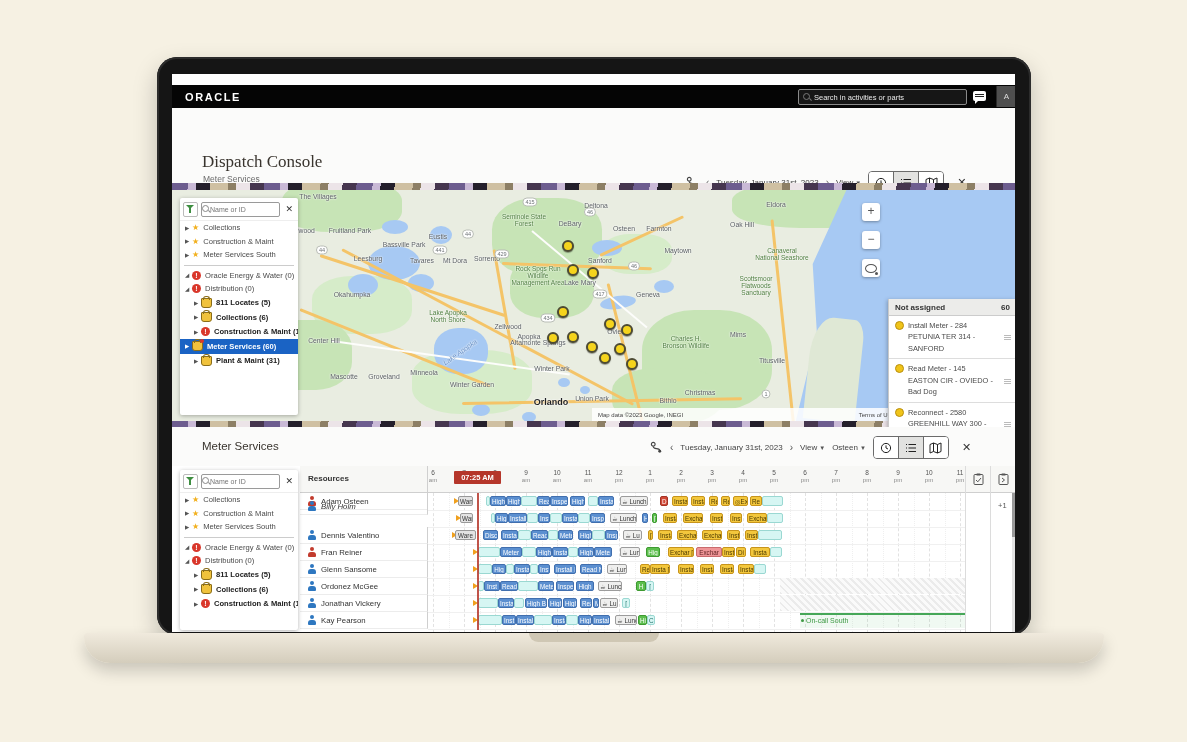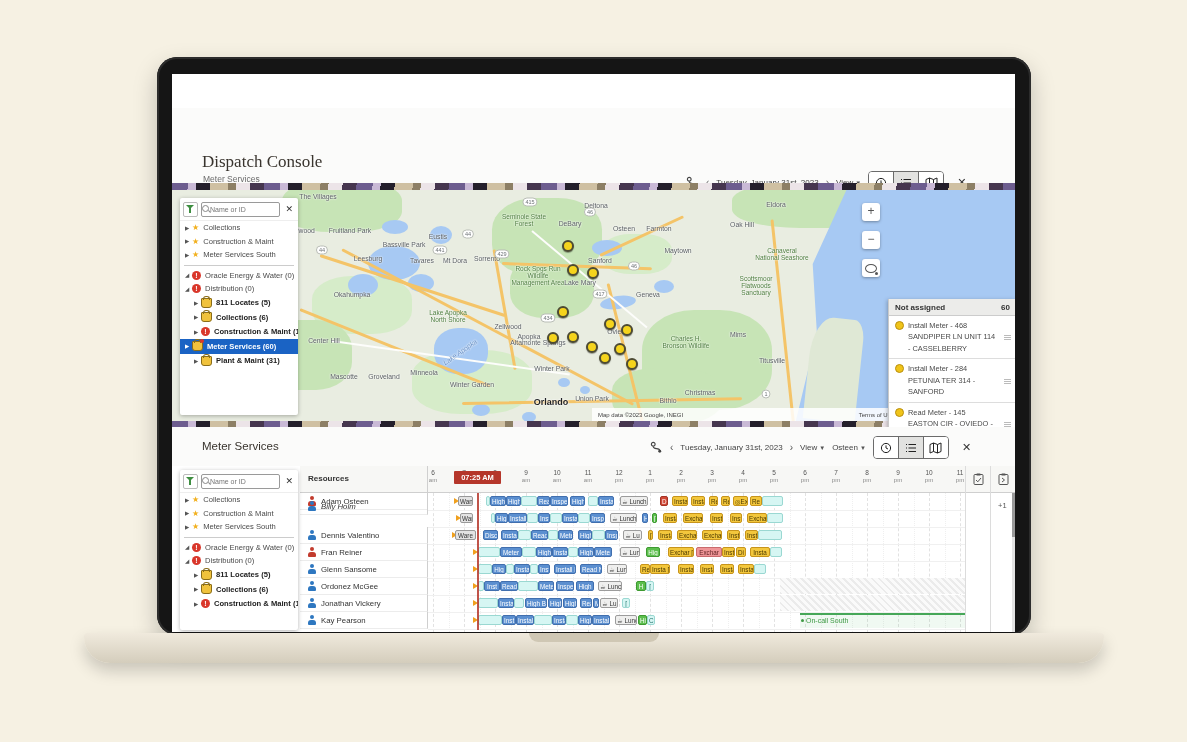--- a/index.html
+++ b/index.html
@@ -147,20 +147,29 @@
   svg{display:block;}
 </style>
 </head>
 <body>
 
 <div class="bezel"></div>
 <div class="base"></div>
 
 <div class="screen">
 
+  <div class="topbar">
+    <span class="brand">ORACLE</span>
+    <div class="searchbox">
+      <span class="magw" style="filter:invert(1);"></span>
+      <span>Search in activities or parts</span>
+    </div>
+    <span class="chatic"></span>
+    <span class="avatar">A</span>
+  </div>
 
   <div class="p1head">
     <div class="ptitle">Dispatch Console</div>
     <div class="psub">Meter Services</div>
     <div class="ctrls" style="left:514px;top:63px;">
       <span>
         <svg width="13" height="13" viewBox="0 0 14 14">
             <circle cx="3.5" cy="3.5" r="2" fill="none" stroke="#444" stroke-width="1.2"></circle>
             <path d="M3.5 6 C3.5 10,10.5 6.5,10.5 10.5" fill="none" stroke="#444" stroke-width="1.2"></path>
             <circle cx="10.5" cy="11" r="1.6" fill="#444"></circle>
@@ -384,25 +393,20 @@
     </div>
 
     <div class="napanel">
       <div class="nahead">
         <span>Not assigned</span>
         <span>60</span>
       </div>
       <div id="naCards">
           <div class="nacard">
             <span class="nadot"></span>
-            <span class="natext">Install Meter - 468 SANDPIPER LN UNIT 114 - CASSELBERRY</span>
-            <span class="handle"></span>
-          </div>
-          <div class="nacard">
-            <span class="nadot"></span>
             <span class="natext">Install Meter - 284 PETUNIA TER 314 - SANFORD</span>
             <span class="handle"></span>
           </div>
           <div class="nacard">
             <span class="nadot"></span>
             <span class="natext">Read Meter - 145 EASTON CIR - OVIEDO - Bad Dog</span>
             <span class="handle"></span>
           </div>
           <div class="nacard">
             <span class="nadot"></span>

